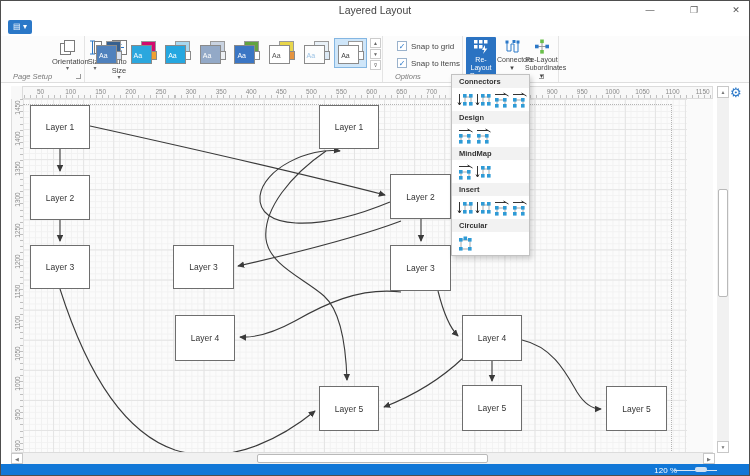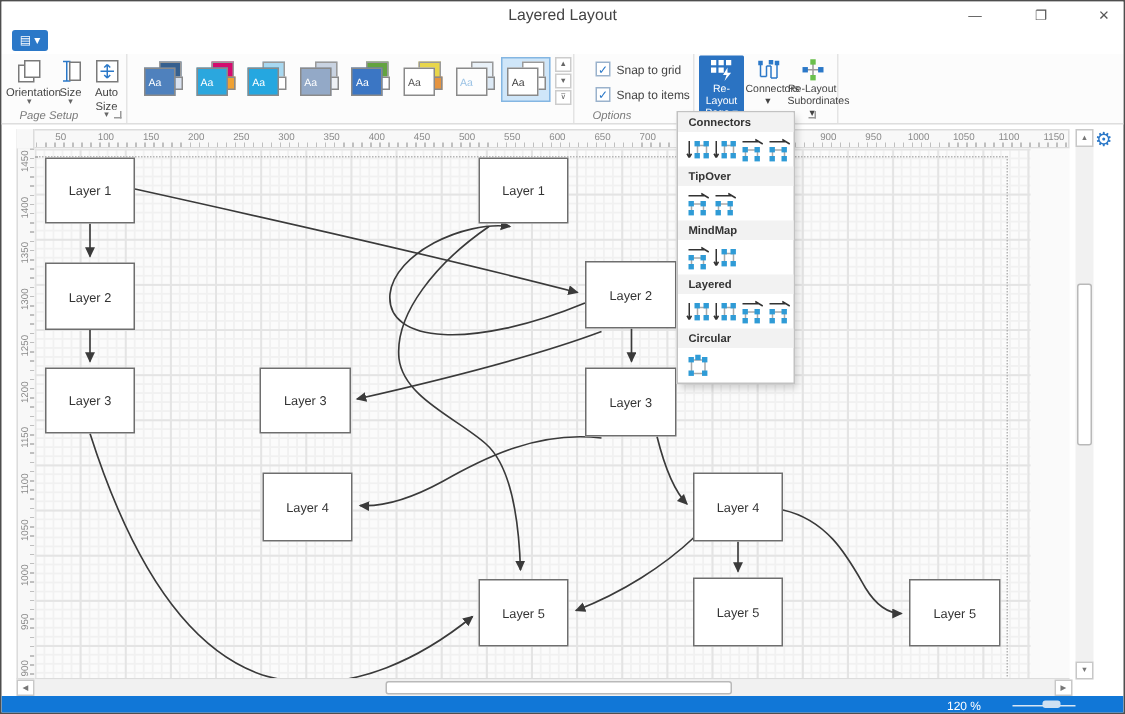--- a/index.html
+++ b/index.html
@@ -19,21 +19,21 @@
   .tabs { position:absolute; left:36px; top:0; height:17px; display:flex; }
   .tab { position:relative; padding:2px 12px 0 12px; font-size:10.5px; color:#3a3a3a; }
   .tab.active { color:#2a2a2a; }
   .tab.active:after { content:""; position:absolute; left:8px; right:8px; bottom:0px; height:2px; background:#2b78c8; }
 
   
   .ribbon { position:absolute; left:0; top:35px; width:100%; height:47px; background:#fcfcfc; border-bottom:1px solid #dedede; }
   .rgroup { position:absolute; top:0; height:46px; border-right:1px solid #e4e4e4; }
   .glabel { position:absolute; bottom:1px; left:12px; right:0; text-align:left; font-size:7.5px; color:#7a7a7a;font-style:italic; }
   .launcher { position:absolute; bottom:3px; right:3px; width:5px; height:5px; border-right:1px solid #999; border-bottom:1px solid #999; }
-  .rbtn { position:absolute; top:1px; text-align:center; font-size:7.5px; color:#444; }
+  .rbtn { position:absolute; top:1px; text-align:center; font-size:7.5px; color:#444;margin-left:48px; }
   .rbtn .ric { height:20px; display:flex; align-items:center; justify-content:center; }
   .chev { font-size:6px; color:#666; line-height:5px; display:block; }
 
   
   .theme { position:absolute; top:2px; width:33px; height:30px; border:1px solid transparent; }
   .theme.sel { background:#cfe6f9; border-color:#84b6e2; }
   .th-back { position:absolute; right:3px; top:2px; width:15px; height:13px; border:1px solid #9a9a9a; background:#fff; }
   .th-front { position:absolute; left:3px; top:6px; width:21px; height:19px; border:1px solid #8a8a8a; font-size:7px; line-height:19px; padding-left:2px; }
   .th-acc { position:absolute; right:2px; top:12px; width:9px; height:9px; border:1px solid #8a8a8a; }
   .galbar { position:absolute; display:flex; flex-direction:column; }
@@ -78,21 +78,21 @@
   .vscroll { position:absolute; left:716px; top:85px; width:12px; height:367px; background:#f1f1f1; }
   .vscroll .sbtn { position:absolute; left:0; width:12px; height:12px; background:#fff; border:1px solid #c8c8c8; font-size:5px; color:#777; text-align:center; line-height:11px; }
   .vscroll .thumb { position:absolute; left:1px; width:10px; background:#fff; border:1px solid #b9b9b9; border-radius:2px; }
   .hscroll { position:absolute; left:10px; top:452px; width:704px; height:11px; background:#f1f1f1; }
   .hscroll .sbtn { position:absolute; top:0; width:12px; height:11px; background:#fff; border:1px solid #c8c8c8; font-size:5px; color:#777; text-align:center; line-height:10px; }
   .hscroll .thumb { position:absolute; top:1px; height:9px; background:#fff; border:1px solid #b9b9b9; border-radius:2px; }
   .gear { position:absolute; left:729px; top:84px; font-size:13px; color:#2b78c8; }
 
   
   .statusbar { position:absolute; left:0; top:463px; width:100%; height:12px; background:#1177d7; }
-  .zoomlabel { position:absolute; right:95px; top:2px; font-size:8px; color:#fff;margin-left:32px; }
+  .zoomlabel { position:absolute; right:72px; top:2px; font-size:8px; color:#fff;margin-left:32px; }
   .zoomslider { position:absolute; right:32px; top:6px; width:42px; height:1px; background:#d8e6f4; }
   .zoomthumb { position:absolute; right:42px; top:3px; width:12px; height:5px; background:#cfe0f2; border-radius:2px; }
 
   
   .lmenu { position:absolute; left:450px; top:73px; width:79px; background:#fff; border:1px solid #c2c2c2; box-shadow:2px 3px 5px rgba(0,0,0,.18); z-index:20; }
   .lsec-h { height:13px; background:#f2f2f2; font-size:7.5px; font-weight:bold; color:#333; line-height:13px; padding-left:7px; }
   .lrow { display:flex; padding:3px 3px 3px 5px; }
   .litem { width:16px; height:17px; margin-right:2px; display:flex; align-items:center; justify-content:center; }
 </style>
 </head>
@@ -418,21 +418,21 @@
             <path d="M4,8 h8 M4,8 v5 M12,8 v5" stroke="#aaa" fill="none"></path>
             <g fill="#2f9bd6">
               <rect x="2" y="6" width="3.6" height="3.6"></rect>
               <rect x="10" y="6" width="3.6" height="3.6"></rect>
               <rect x="2" y="12" width="3.6" height="3.6"></rect>
               <rect x="10" y="12" width="3.6" height="3.6"></rect>
             </g>
           </svg>
         </div>
       </div>
-      <div class="lsec-h">TipOver</div>
+      <div class="lsec-h">Design</div>
       <div class="lrow">
         <div class="litem">
           <svg width="16" height="16">
             <path d="M2,2.5 h11 M13,2.5 l-2.5,-1.5 M13,2.5 l2.5,1.5" stroke="#333" fill="none"></path>
             <path d="M4,8 h8 M4,8 v5 M12,8 v5" stroke="#aaa" fill="none"></path>
             <g fill="#2f9bd6">
               <rect x="2" y="6" width="3.6" height="3.6"></rect>
               <rect x="10" y="6" width="3.6" height="3.6"></rect>
               <rect x="2" y="12" width="3.6" height="3.6"></rect>
               <rect x="10" y="12" width="3.6" height="3.6"></rect>
@@ -472,21 +472,21 @@
             <path d="M8,5 h6 M8,5 v6 M14,5 v6" stroke="#aaa" fill="none"></path>
             <g fill="#2f9bd6">
               <rect x="6" y="2" width="3.6" height="3.6"></rect>
               <rect x="12" y="2" width="3.6" height="3.6"></rect>
               <rect x="6" y="10" width="3.6" height="3.6"></rect>
               <rect x="12" y="10" width="3.6" height="3.6"></rect>
             </g>
           </svg>
         </div>
       </div>
-      <div class="lsec-h">Layered</div>
+      <div class="lsec-h">Insert</div>
       <div class="lrow">
         <div class="litem">
           <svg width="16" height="16">
             <path d="M2.5,2 v11 M2.5,13 l-1.5,-2.5 M2.5,13 l1.5,-2.5" stroke="#333" fill="none"></path>
             <path d="M8,5 h6 M8,5 v6 M14,5 v6" stroke="#aaa" fill="none"></path>
             <g fill="#2f9bd6">
               <rect x="6" y="2" width="3.6" height="3.6"></rect>
               <rect x="12" y="2" width="3.6" height="3.6"></rect>
               <rect x="6" y="10" width="3.6" height="3.6"></rect>
               <rect x="12" y="10" width="3.6" height="3.6"></rect>

